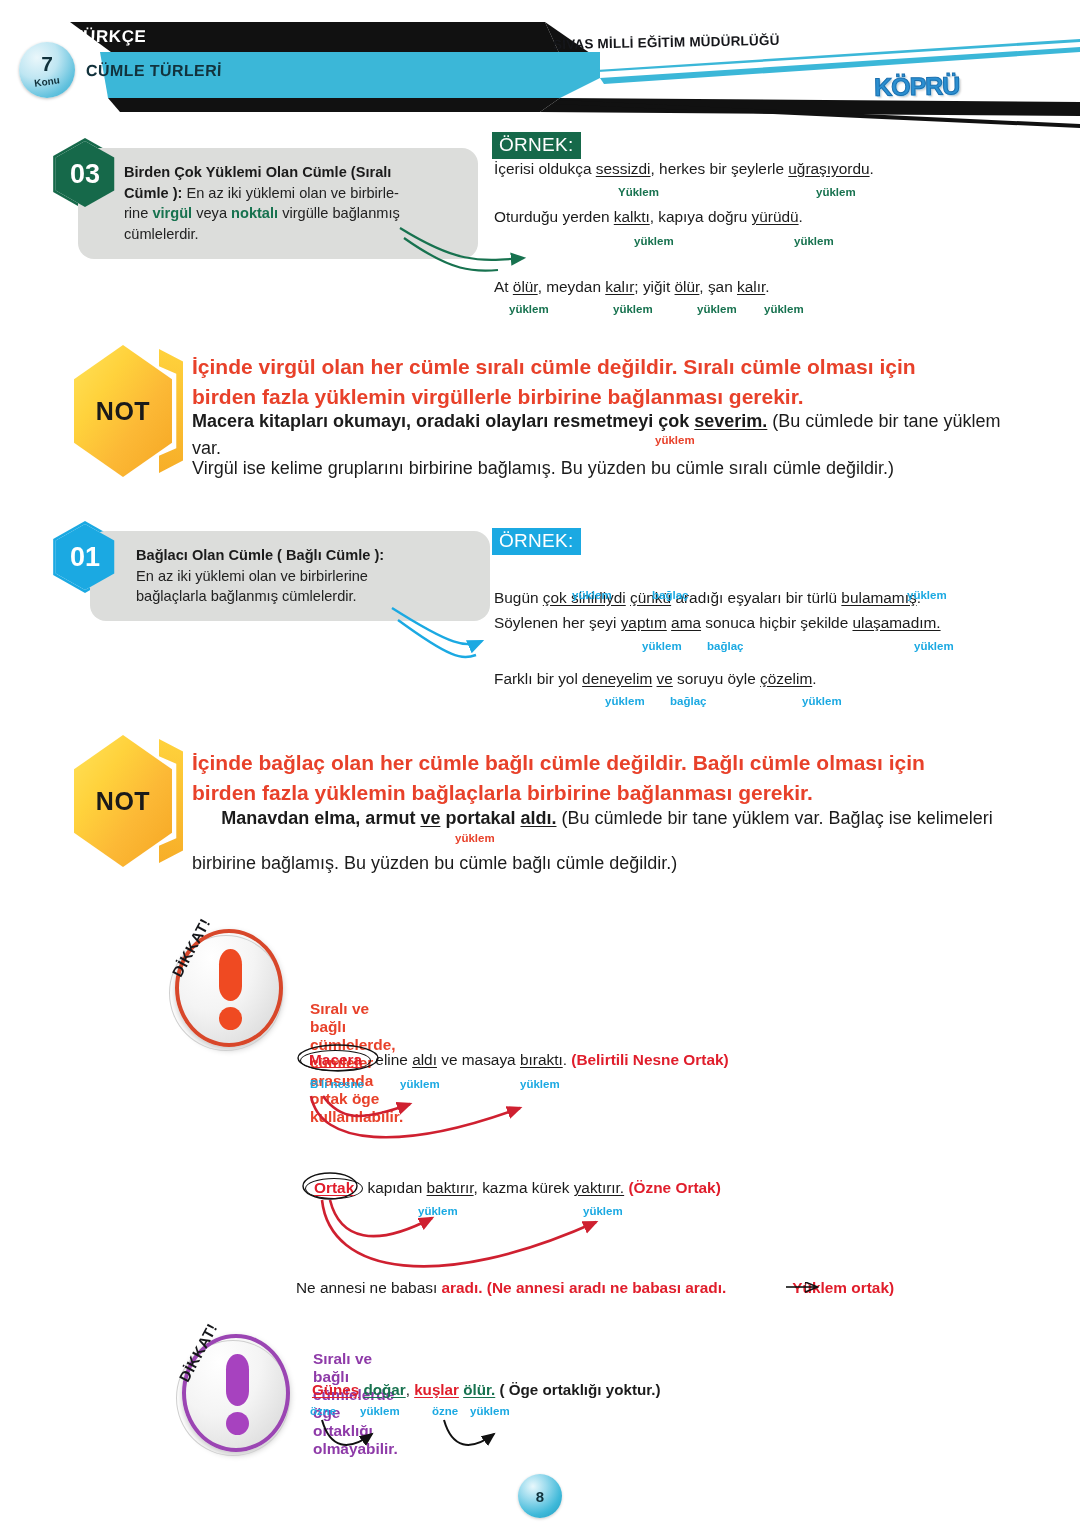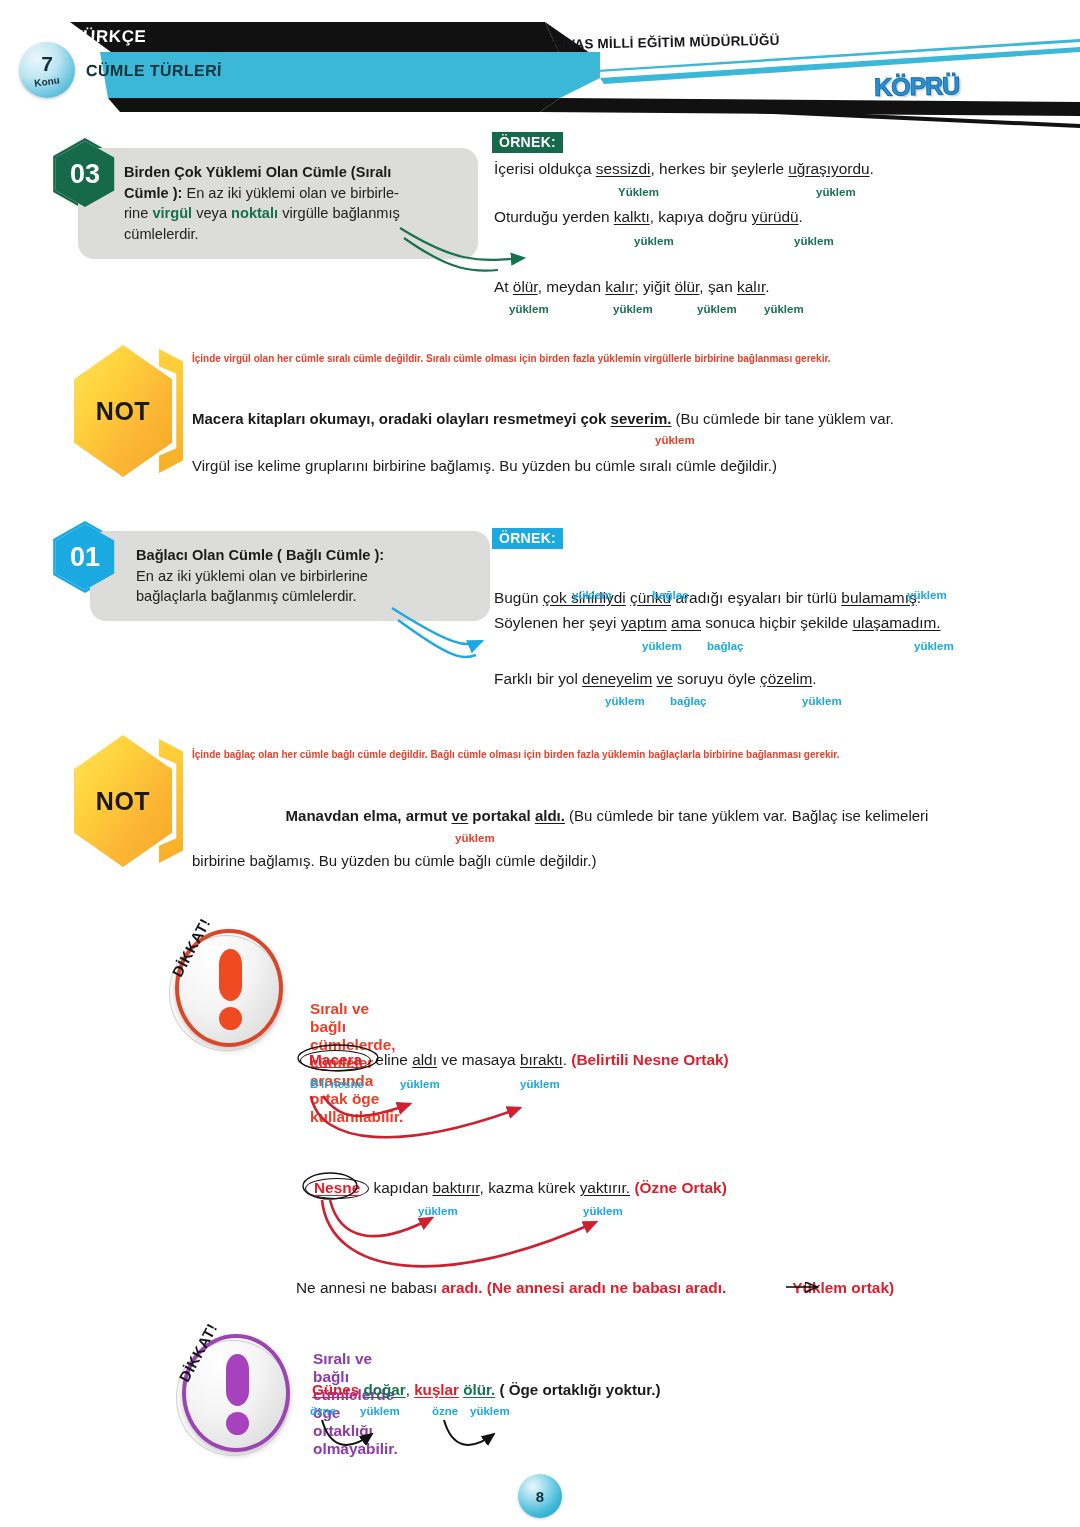--- a/index.html
+++ b/index.html
@@ -84,21 +84,21 @@
     border-radius: 16px;
     padding: 14px 18px 14px 46px;
     font-size: 14.6px; line-height: 1.42; color: #222;
   }
   .def-card b { font-weight: bold; color: #1b1b1b; margin-top: 24px; }
   .def-card .kw-green { color: #17724f; font-weight: bold; }
 
   
   .ornek-tag {
     position: absolute;
-    color: #fff; font-weight: bold; font-size: 14px;
+    color: #fff; font-weight: normal; font-size: 19px;
     padding: 2px 7px 3px 7px;
     letter-spacing: .3px;
   }
   .ornek-tag.green { background: #16694a; }
   .ornek-tag.blue  { background: #1ba9e2; }
 
   .ex-line { position: absolute; font-size: 15.4px; color: #1b1b1b; white-space: nowrap; }
   .ex-line u { text-decoration: underline; text-underline-offset: 2px; }
   .tag-row { position: absolute; font-size: 11.5px; font-weight: bold; white-space: nowrap; }
   .tag-row span { position: absolute; }
@@ -120,23 +120,23 @@
     filter: drop-shadow(1px 2px 2px rgba(0,0,0,.18));
   }
   .not-label {
     position: absolute; left: 0; top: 52px; width: 98px;
     text-align: center; font-size: 25px; font-weight: bold; color: #1a1a1a;
     letter-spacing: .5px;
   }
 
   .not-head {
     position: absolute; color: #e8412a; font-weight: bold;
-    font-size: 10px; line-height: 1.42;
-  }
-  .not-body { position: absolute; font-size: 15px; line-height: 1.5; color: #1b1b1b; }
+    font-size: 21px; line-height: 1.42;
+  }
+  .not-body { position: absolute; font-size: 18px; line-height: 1.5; color: #1b1b1b; }
   .not-body b { font-weight: bold; }
   .not-body u { text-decoration: underline; text-underline-offset: 2px; }
   .not-tag { position: absolute; font-size: 11.5px; font-weight: bold; color: #e8412a; }
 
   
   .dikkat { position: absolute; width: 122px; height: 126px; }
   .dikkat .disc {
     position: absolute; left: 10px; top: 4px; width: 108px; height: 118px;
     border-radius: 50%;
     background: radial-gradient(ellipse at 34% 24%, #ffffff 0%, #f4f4f4 42%, #e2e2e2 72%, #d2d2d2 100%);
@@ -335,21 +335,21 @@
     <div class="word">DİKKAT!</div>
   </div>
 
   <div class="dk-head red" style="left:310px; top:1000px;">Sıralı ve bağlı cümlelerde, cümleler arasında ortak öge kullanılabilir.</div>
 
   <div class="ex2-line" style="left:300px; top:1050px;"><span class="circled">Macera</span> eline <u>aldı</u> ve masaya <u>bıraktı</u>. <span class="red-b">(Belirtili Nesne Ortak)</span></div>
   <div class="tag-blue-s" style="left:310px; top:1078px;">B'li nesne</div>
   <div class="tag-blue-s" style="left:400px; top:1078px;">yüklem</div>
   <div class="tag-blue-s" style="left:520px; top:1078px;">yüklem</div>
 
-  <div class="ex2-line" style="left:305px; top:1178px;"><span class="circled">Nesne</span>  kapıdan <u>baktırır</u>, kazma kürek <u>yaktırır.</u> <span class="red-b">(Özne Ortak)</span></div>
+  <div class="ex2-line" style="left:305px; top:1178px;"><span class="circled">Ortak</span>  kapıdan <u>baktırır</u>, kazma kürek <u>yaktırır.</u> <span class="red-b">(Özne Ortak)</span></div>
   <div class="tag-blue-s" style="left:418px; top:1205px;">yüklem</div>
   <div class="tag-blue-s" style="left:583px; top:1205px;">yüklem</div>
 
   <div class="ex2-line" style="left:296px; top:1279px;"><span>Ne annesi ne babası </span><span class="red-b">aradı. (Ne annesi aradı ne babası aradı.</span><span style="display:inline-block;width:66px;"></span><span class="red-b">Yüklem ortak)</span></div>
 </div>
 
 <div class="block">
   <div class="dikkat purple" style="left:172px; top:1330px;">
     <div class="disc"></div>
     <div class="ring-outer"></div>

